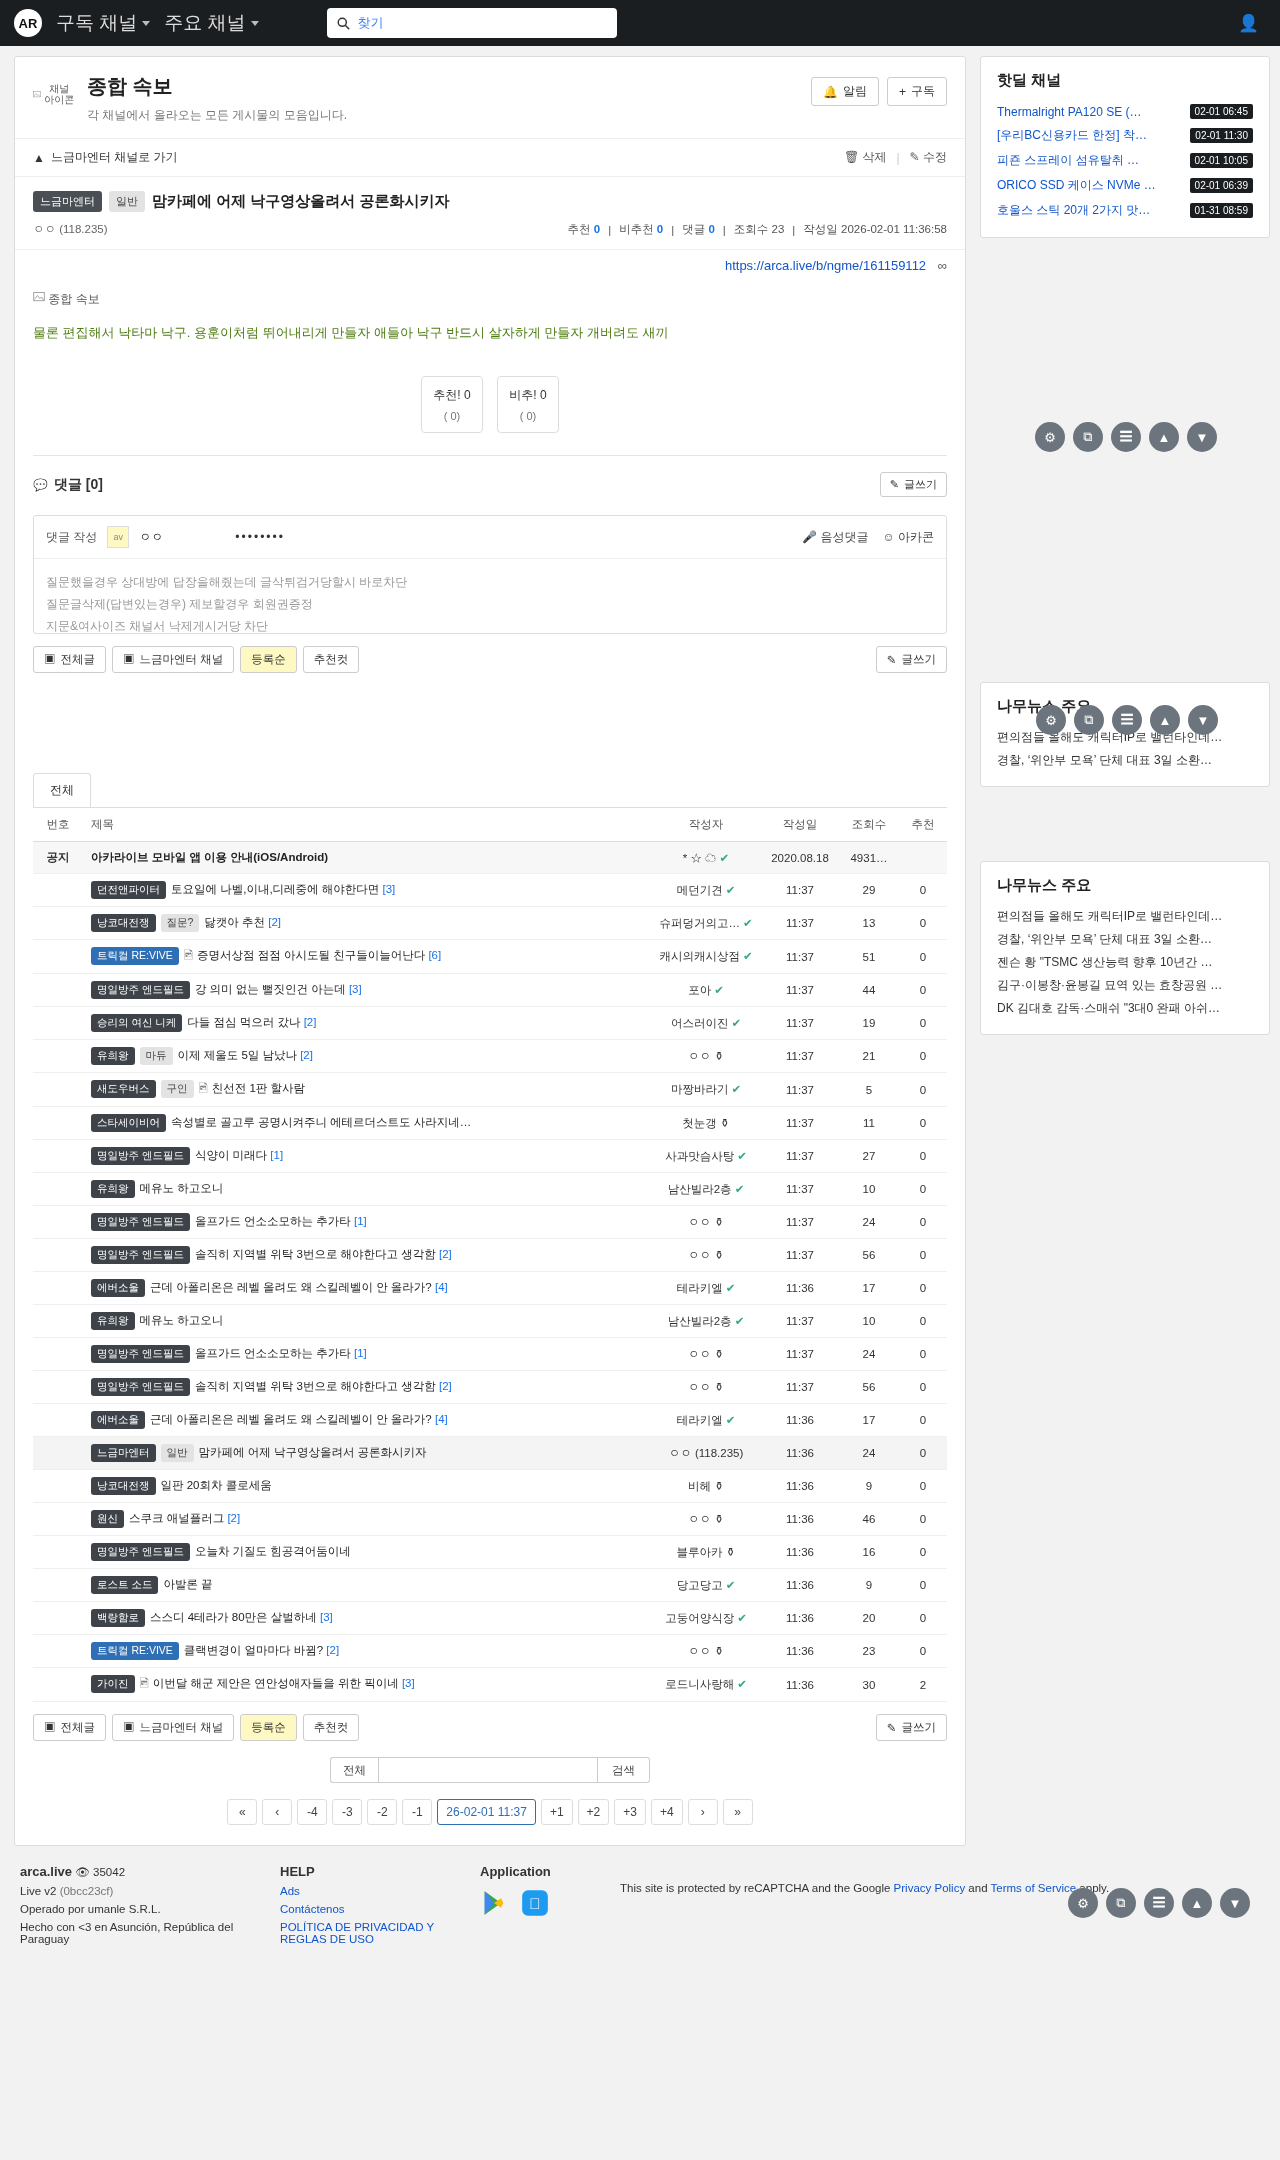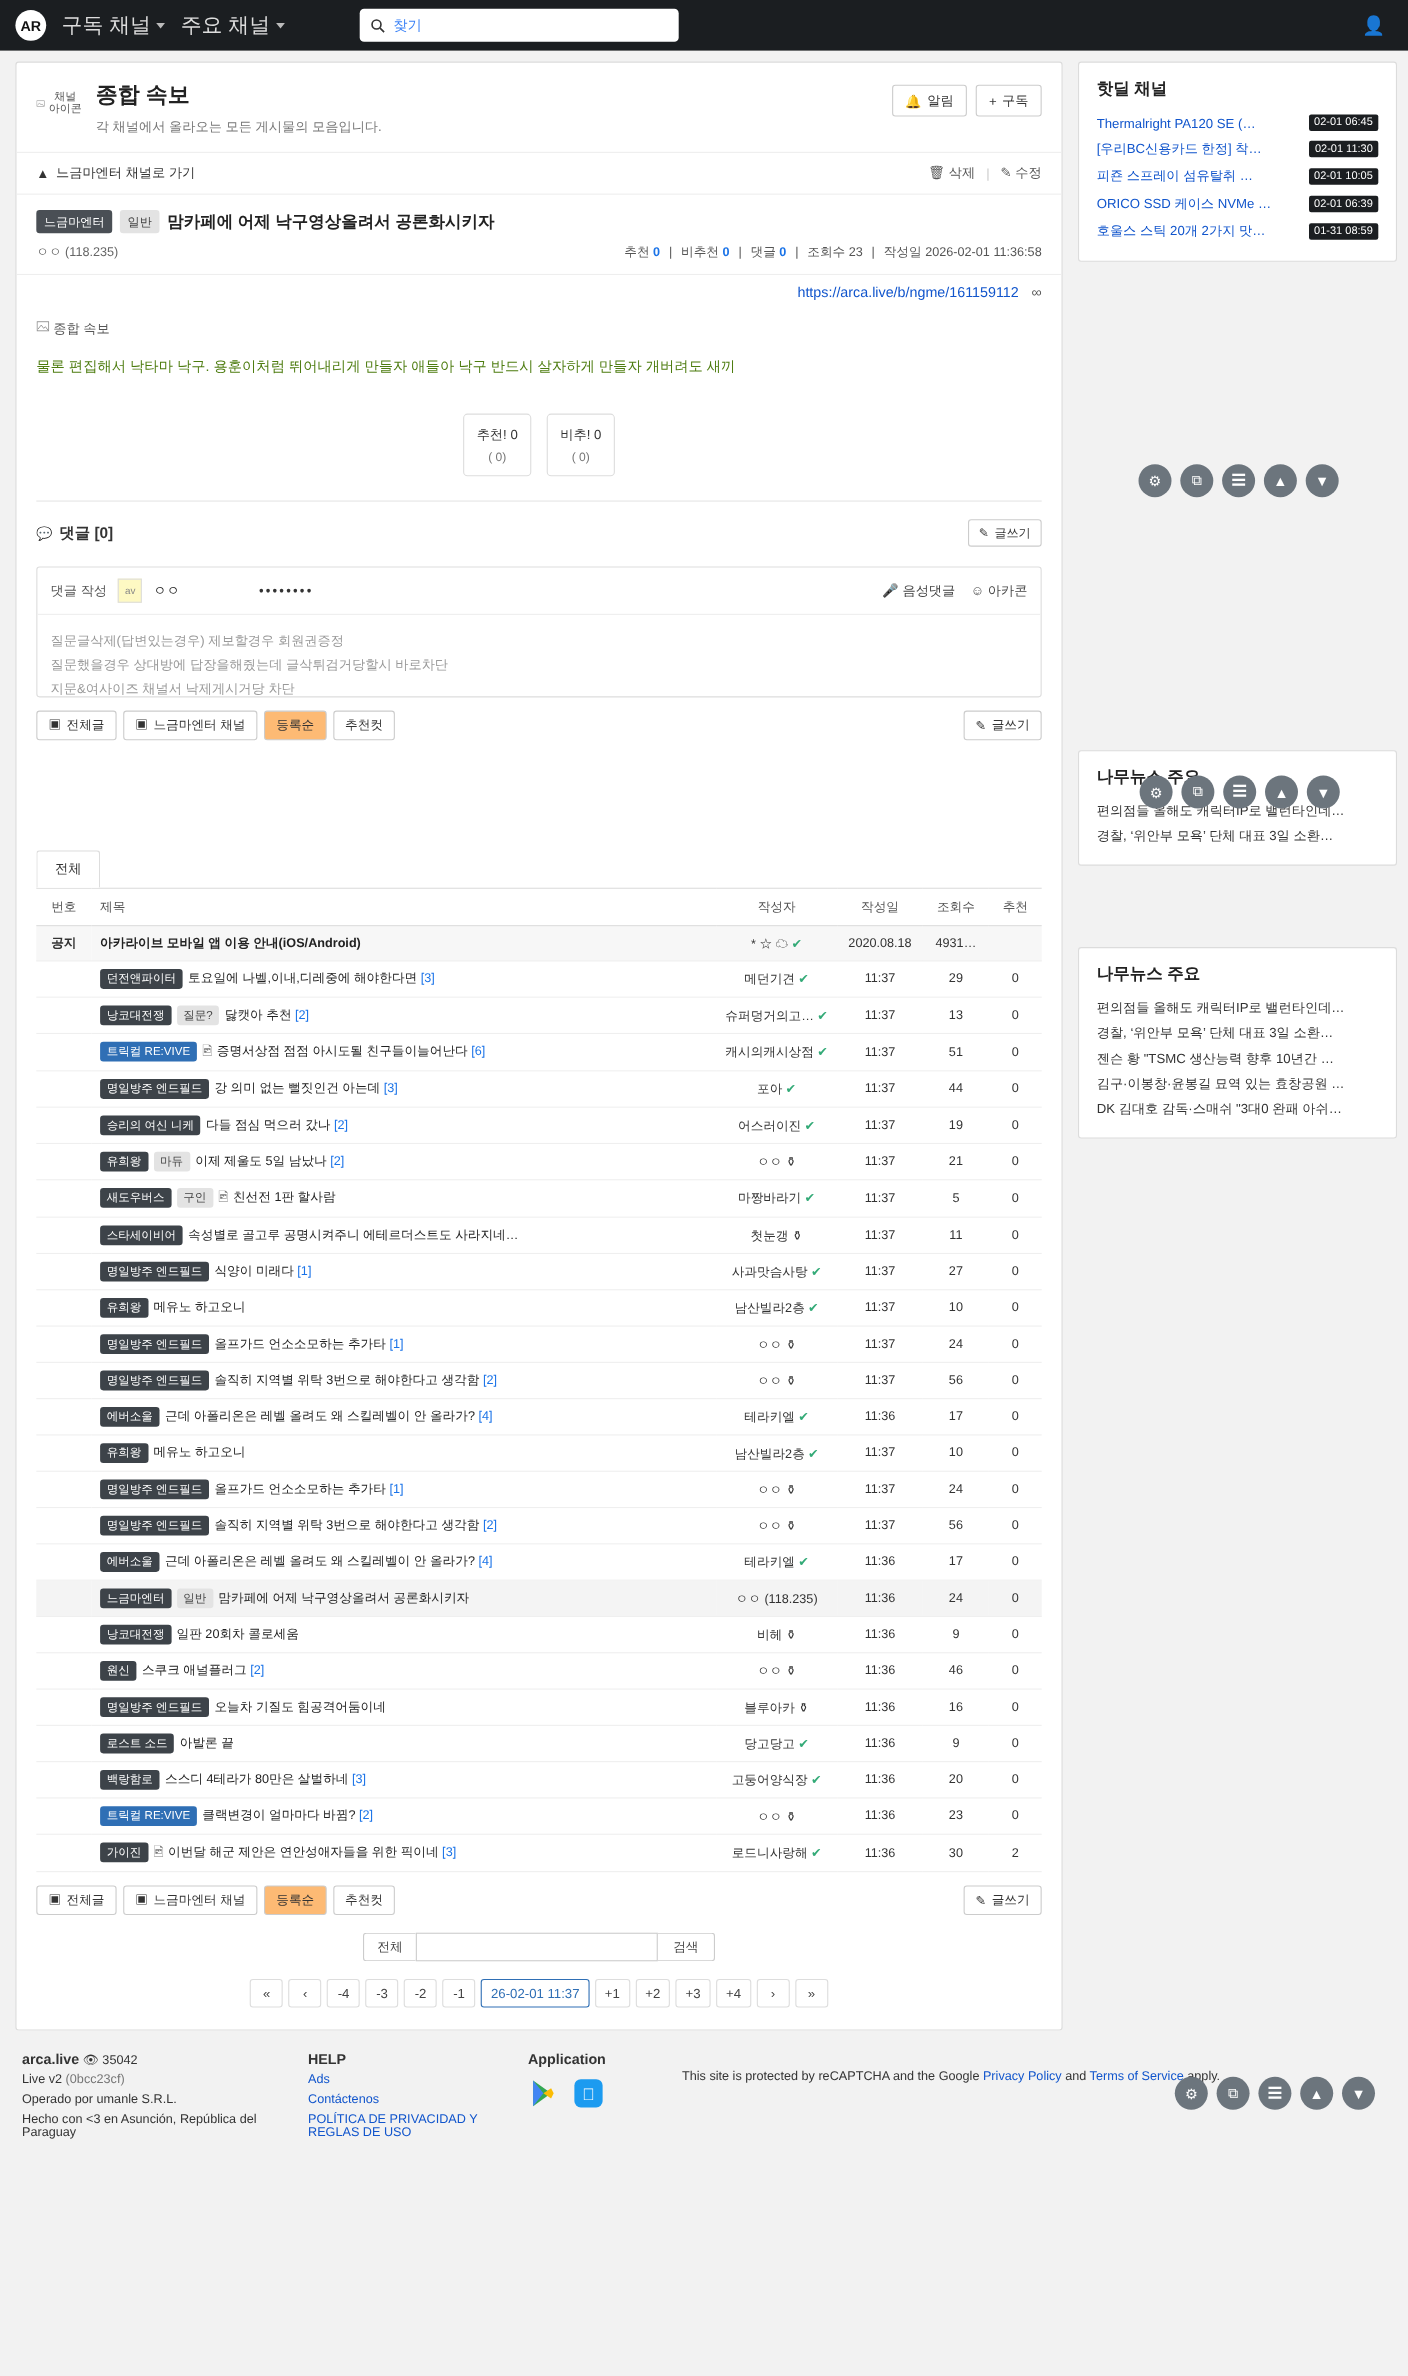--- a/index.html
+++ b/index.html
@@ -113,21 +113,21 @@
   .cmt-row1 { display:flex; align-items:center; gap:10px; padding: 10px 12px; border-bottom:1px solid #eee;}
   .cmt-label { font-size: 12px; color:#555;}
   .av { width:22px; height:22px; background:#fef9c3; border:1px solid #ddd; font-size:9px; color:#888; display:flex;align-items:center;justify-content:center;}
   .dots { letter-spacing: 2px; color:#333; font-size: 12px; margin-left: 62px;}
   .cmt-row1 .r { margin-left:auto; display:flex; gap:14px; color:#444; font-size:12px; align-items:center;}
   .cmt-area { padding: 12px; font-size: 12px; color:#999; line-height: 1.85; height: 74px; overflow:hidden;}
 
   .listbar { display:flex; align-items:center; gap: 6px; padding: 12px 18px; }
   .listbar .r { margin-left:auto;}
   .tagbtn { border:1px solid #ccc; background:#fff; border-radius:3px; font-size: 11.5px; padding: 5px 10px; color:#333; display:inline-flex; gap:5px; align-items:center;}
-  .tagbtn.on { background:#fdba74;}
+  .tagbtn.on { background:#fef9c3;}
 
   .gap { height: 88px;}
 
   
   .tabstrip { padding: 0 18px; display:flex;}
   .tab {
     border:1px solid #ddd; border-bottom:none; background:#fff;
     padding: 8px 16px; font-size: 12px; color:#333; border-radius: 3px 3px 0 0;
   }
   table.list { width: calc(100% - 36px); margin: 0 18px; border-collapse: collapse; font-size: 11.5px;}
@@ -310,22 +310,22 @@
       <span class="cmt-label">댓글 작성</span>
       <span class="av">av</span>
       <span>ㅇㅇ</span>
       <span class="dots">••••••••</span>
       <span class="r">
         <span>🎤 <span>음성댓글</span></span>
         <span>☺ <span>아카콘</span></span>
       </span>
     </div>
     <div class="cmt-area">
+      <div>질문했을경우 상대방에 답장을해줬는데 글삭튀검거당할시 바로차단</div>
       <div>질문글삭제(답변있는경우) 제보할경우 회원권증정</div>
-      <div>질문했을경우 상대방에 답장을해줬는데 글삭튀검거당할시 바로차단</div>
       <div>지문&amp;여사이즈 채널서 낙제게시거당 차단</div>
     </div>
   </div>
 
   <div class="listbar">
     <span class="tagbtn">▣ <span>전체글</span></span>
     <span class="tagbtn">▣ <span>느금마엔터 채널</span></span>
     <span class="tagbtn on">
           <span>등록순</span>
         </span>

